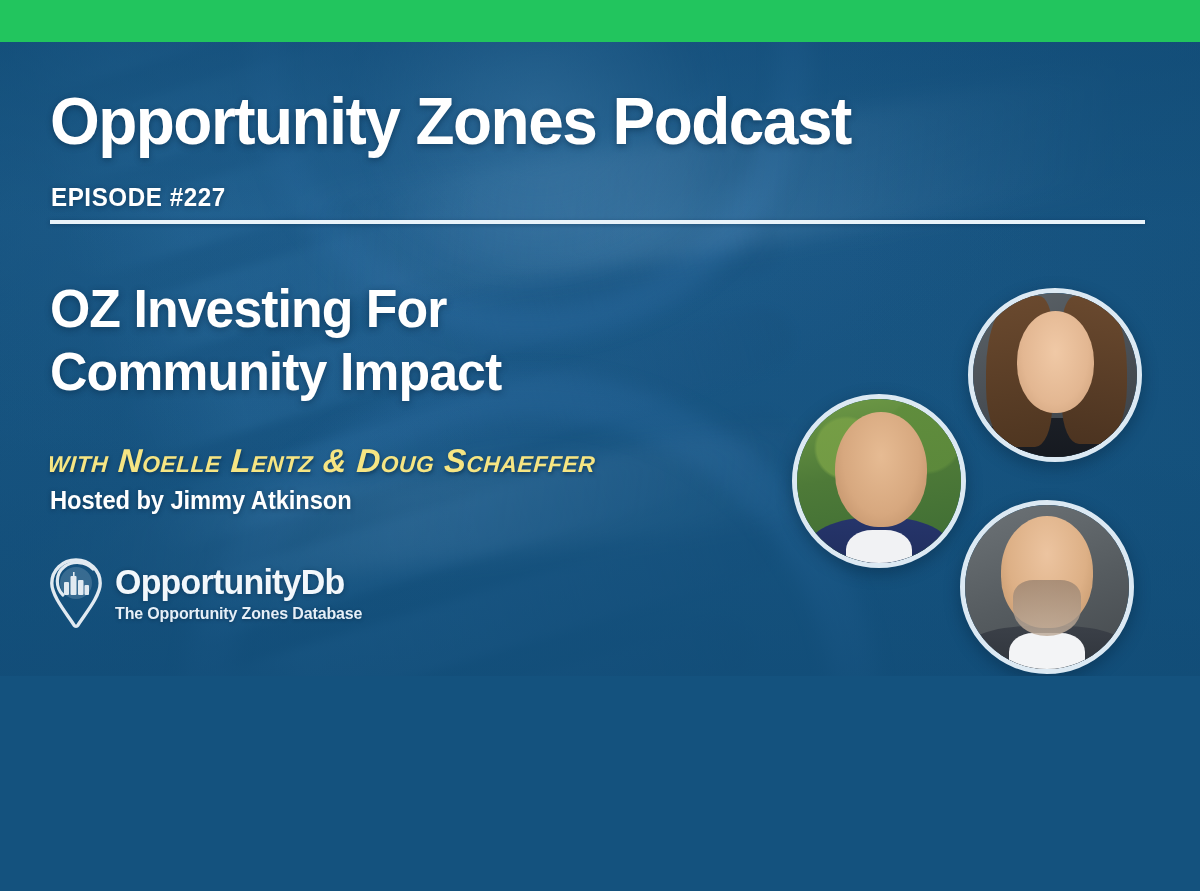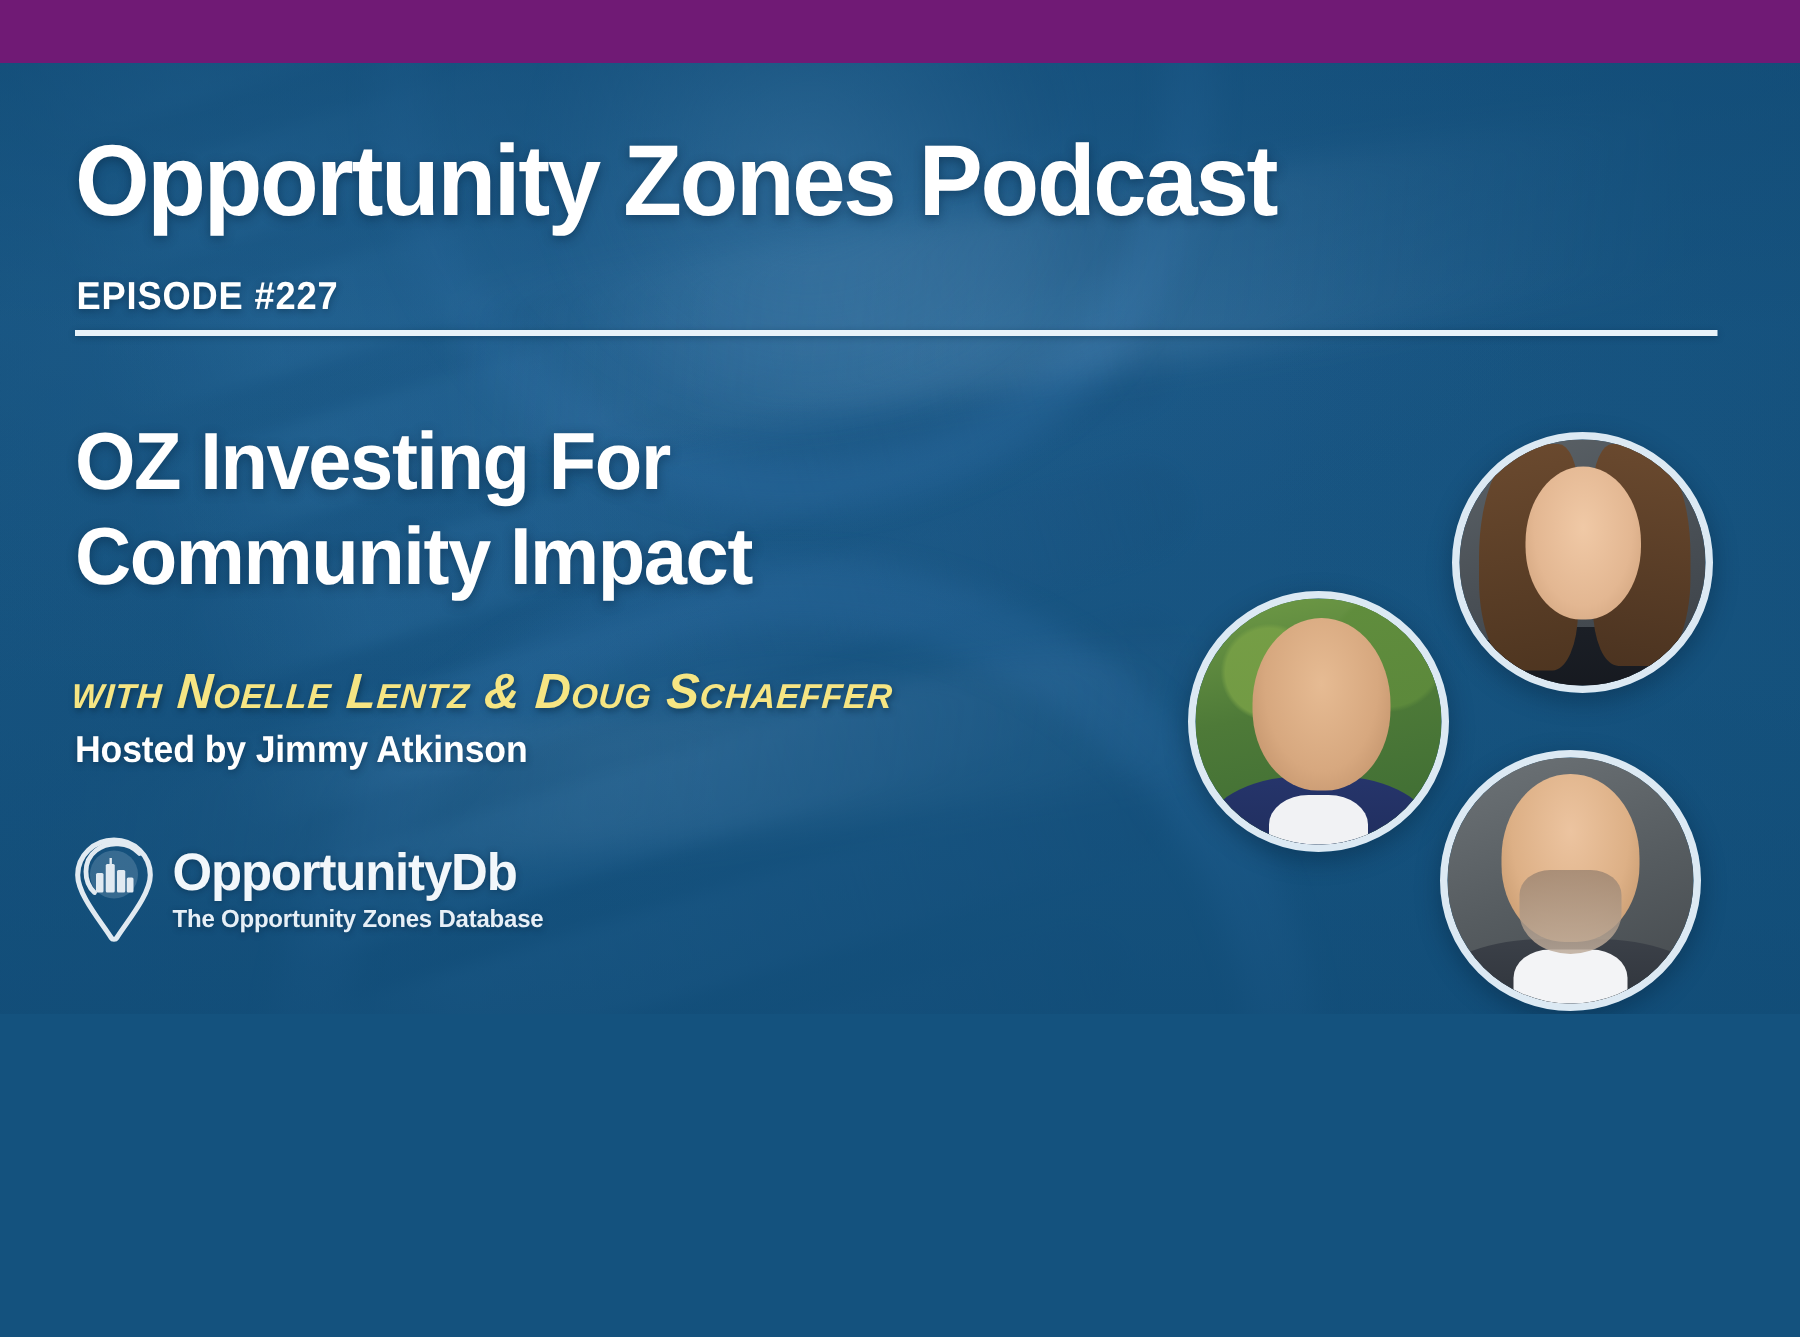--- a/index.html
+++ b/index.html
@@ -6,21 +6,21 @@
   html, body {
     width:1200px; height:891px;
     background:#14527e;
     font-family:"Liberation Sans", sans-serif;
     overflow:hidden;
   }
 
   #stage {
     position:relative;
     width:1200px; height:891px;
-    background:#701a75;
+    background:#22c55e;
     overflow:hidden;
   }
 
   
   #artwork {
     position:absolute;
     left:0; top:42px;
     width:1200px; height:634px;
     background:
       radial-gradient(120% 90% at 18% 12%, rgba(46,110,160,.55) 0%, rgba(26,88,134,0) 60%),

